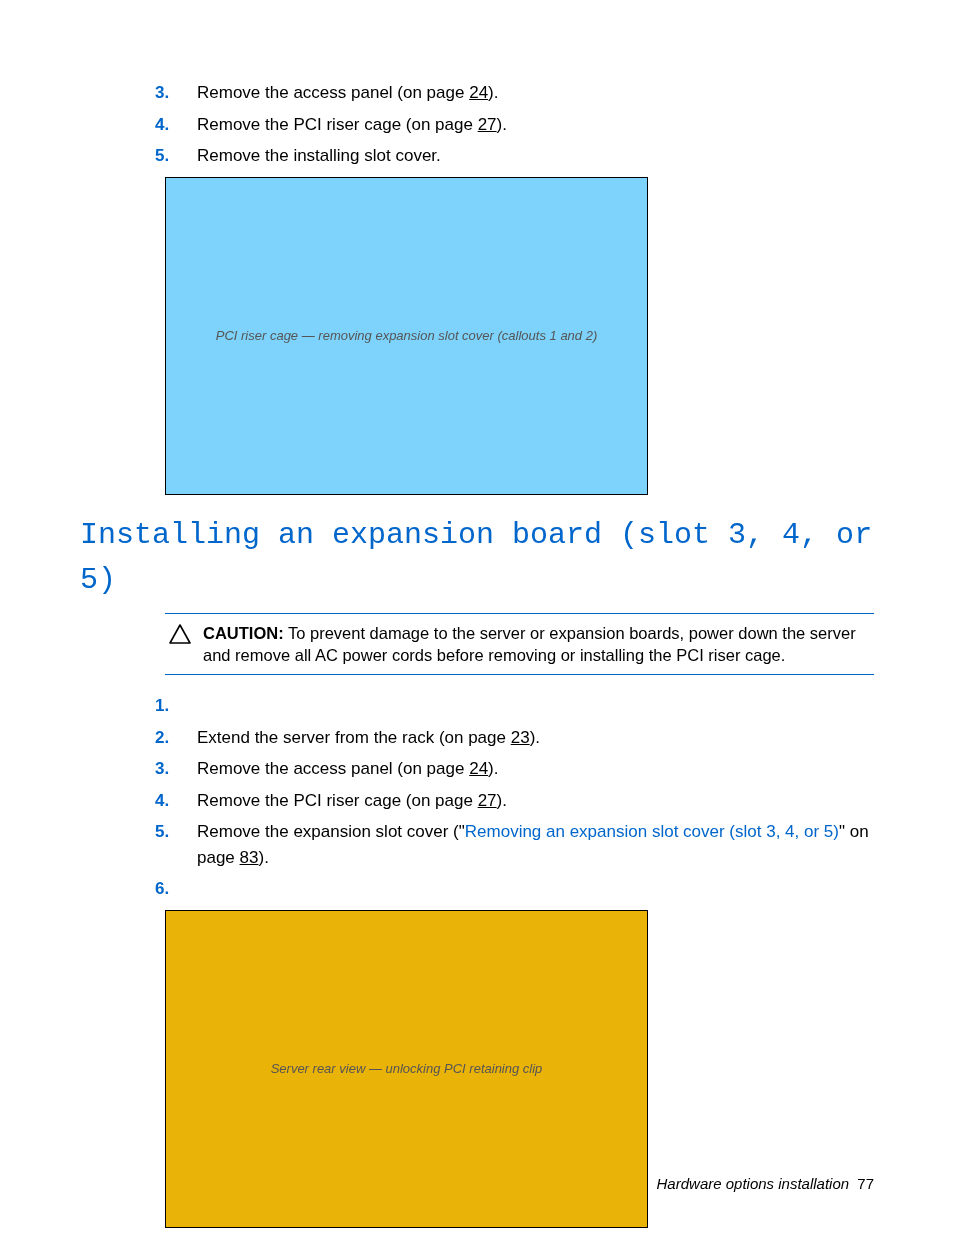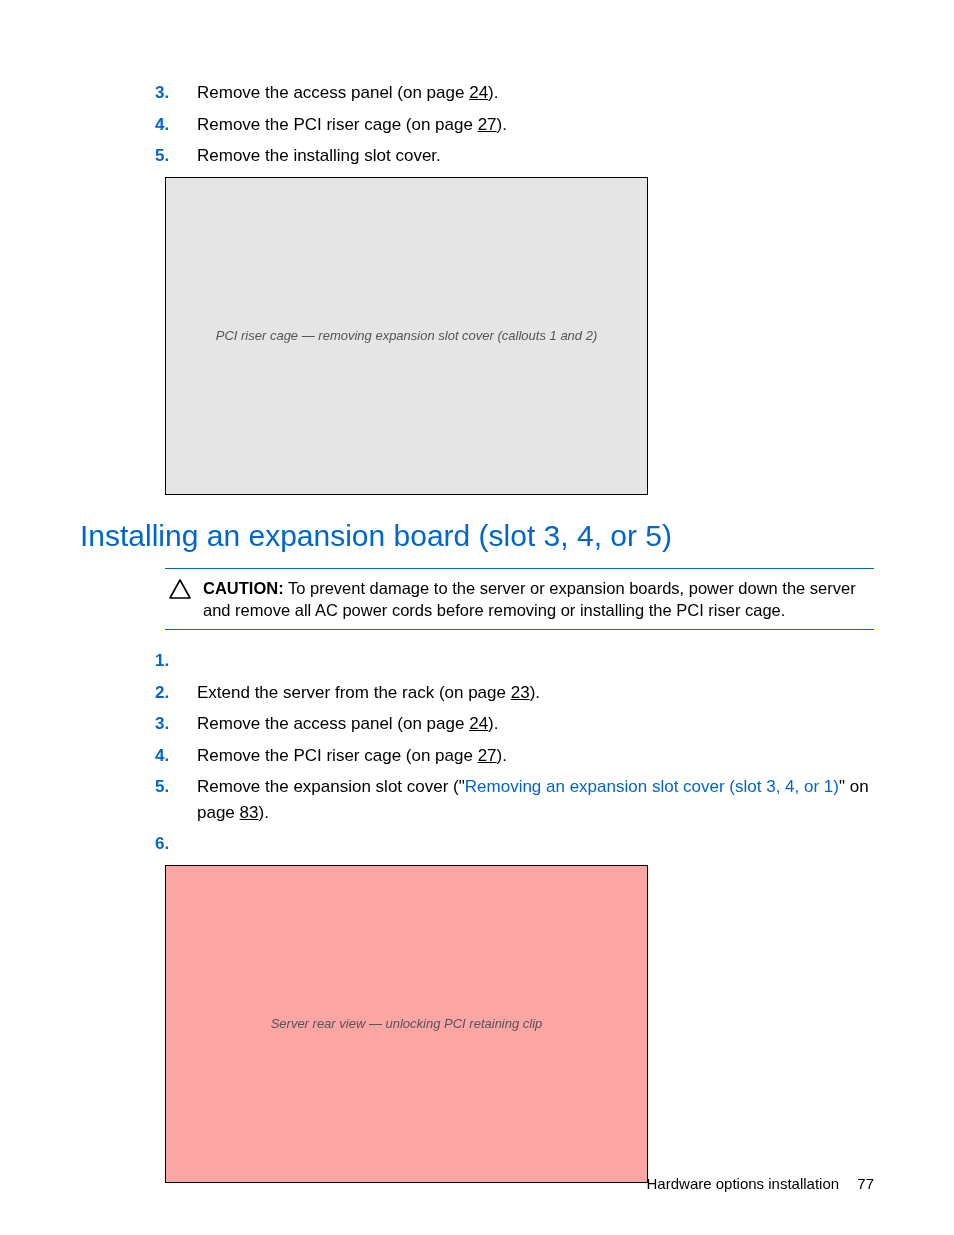--- a/index.html
+++ b/index.html
@@ -54,37 +54,37 @@
     margin: 6px 0 18px 85px;
     border: 1px solid #000;
     width: 481px;
     height: 316px;
     display: flex;
     align-items: center;
     justify-content: center;
     color: #555;
     font-style: italic;
     font-size: 13px;
-    background: #e5e5e5;
+    background: #7dd3fc;
   }
   .figure2 {
     margin: 6px 0 18px 85px;
     border: 1px solid #000;
     width: 481px;
     height: 316px;
     display: flex;
     align-items: center;
     justify-content: center;
     color: #555;
     font-style: italic;
     font-size: 13px;
-    background: #fca5a5;
+    background: #eab308;
   }
   h2.heading {
-    font-family: Liberation Sans, sans-serif;
+    font-family: Liberation Mono, monospace;
     font-stretch: condensed;
     font-weight: normal;
     font-size: 30px;
     color: #0066cc;
     margin: 12px 0 10px 0;
   }
   .caution-box {
     margin: 0 0 18px 85px;
     border-top: 1px solid #0066cc;
     border-bottom: 1px solid #0066cc;
@@ -109,21 +109,21 @@
   .caution-text .label {
     font-weight: bold;
   }
   .footer {
     position: absolute;
     bottom: 40px;
     right: 80px;
     font-size: 15px;
     text-align: right;
   }
-  .footer .sec { margin-right: 14px; }
+  .footer .sec { margin-right: 4px; font-style: italic; }
 </style>
 </head>
 <body>
 
 <div class="page">
 
   <ol class="steps">
     <li>
       <span class="num">3.</span>
       <span class="txt">
@@ -179,21 +179,21 @@
     </li>
     <li>
       <span class="num">4.</span>
       <span class="txt">
         <span>Remove the PCI riser cage (on page </span><a href="#" class="pg">27</a><span>).</span>
       </span>
     </li>
     <li>
       <span class="num">5.</span>
       <span class="txt">
-        <span>Remove the expansion slot cover ("</span><a href="#" class="xref">Removing an expansion slot cover (slot 3, 4, or 1)</a><span>" on page </span><a href="#" class="pg">83</a><span>).</span>
+        <span>Remove the expansion slot cover ("</span><a href="#" class="xref">Removing an expansion slot cover (slot 3, 4, or 5)</a><span>" on page </span><a href="#" class="pg">83</a><span>).</span>
       </span>
     </li>
     <li>
       <span class="num">6.</span>
     </li>
   </ol>
 
   <div class="figure2">
     <span>Server rear view — unlocking PCI retaining clip</span>
   </div>

